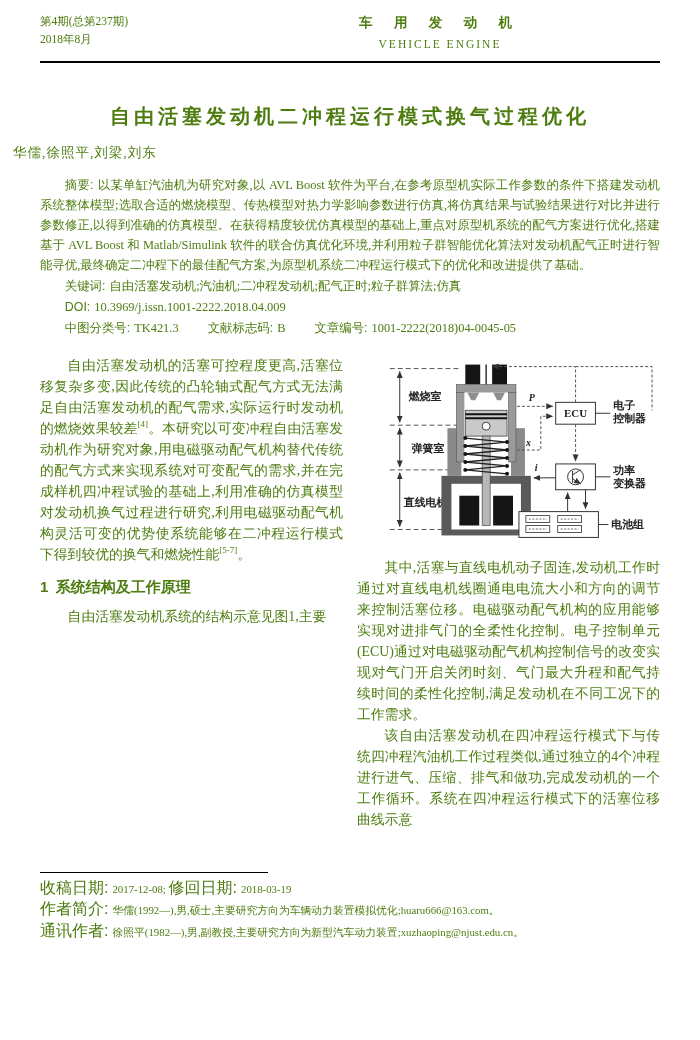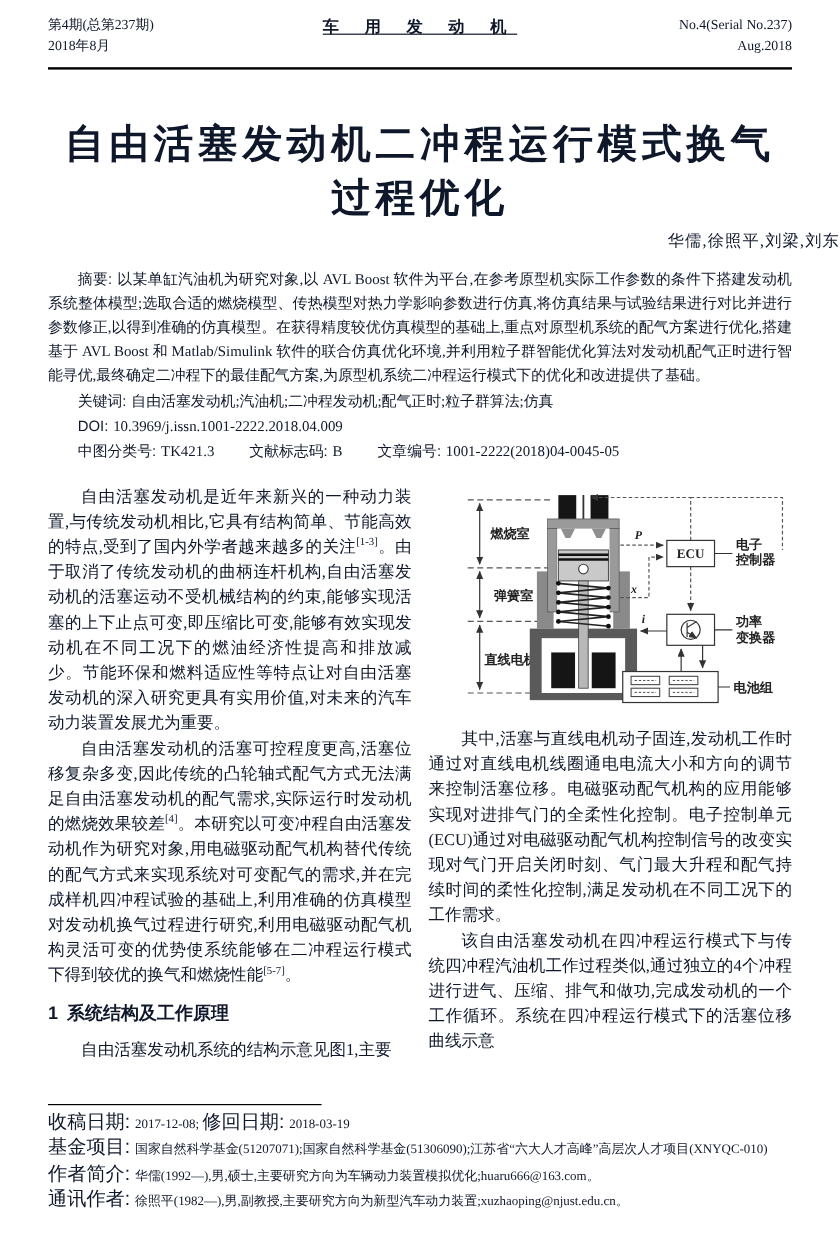--- a/index.html
+++ b/index.html
@@ -1,35 +1,35 @@
 <!DOCTYPE html>
 <html><head>
 <meta charset="utf-8">
 <style>
   * { margin:0; padding:0; box-sizing:border-box; }
   html,body { background:#e8e8e8; }
   .page {
     position:relative; width:700px; height:1040px; margin:0 auto;
-    background:#ffffff; color:#0f172a; overflow:hidden;
+    background:#ffffff; color:#4d7c0f; overflow:hidden;
     font-family:"Liberation Serif","DejaVu Serif",serif;
   }
   
   .jheader { display:flex; justify-content:space-between; align-items:flex-start;
              padding:13px 40px 4px 40px; font-size:11.5px; line-height:1.55; }
   .jheader .hl { text-align:left; width:180px; }
   .jheader .hc { text-align:center; flex:1; }
-  .jheader .hc .cn { font-size:13.5px; letter-spacing:9px; font-weight:bold;text-decoration:underline; }
+  .jheader .hc .cn { font-size:13.5px; letter-spacing:9px; font-weight:bold; }
   .jheader .hc .en { letter-spacing:2px; margin-top:2px; }
   .jheader .hr { text-align:right; width:180px; }
   .header-rule { margin:3px 40px 0 40px; border-top:2.5px solid #000; }
 
   
-  .title { margin:40px 48px 0 48px; text-align:center; font-size:33px; font-weight:bold;
+  .title { margin:40px 48px 0 48px; text-align:center; font-size:20px; font-weight:bold;
            letter-spacing:4px; font-family:"Liberation Sans","DejaVu Sans",sans-serif; }
-  .authors { margin-top:4px; text-align:right; font-size:13.5px; letter-spacing:1px;padding-left:13px; }
+  .authors { margin-top:14px; text-align:left; font-size:13.5px; letter-spacing:1px;padding-left:13px; }
   .affiliation { margin-top:9px; text-align:center; font-size:12px; }
 
   
   .meta { margin:13px 40px 0 40px; font-size:12.4px; line-height:20px; text-align:justify; }
   .meta p { text-indent:2em; }
   .blab { font-weight:normal; font-family:"Liberation Sans","DejaVu Sans",sans-serif; margin-right:4px; }
   .meta-line { margin-top:1px; text-indent:2em; }
   .clc-gap { display:inline-block; width:26px; }
 
   
@@ -56,45 +56,41 @@
 
 <div class="page">
 
   <div class="jheader">
     <div class="hl">
       <div>第4期(总第237期)</div>
       <div>2018年8月</div>
     </div>
     <div class="hc">
       <div class="cn">车 用 发 动 机</div>
-    </div>
-    <div class="hr">
-      <div>No.4(Serial No.237)</div>
-      <div>Aug.2018</div>
+      <div class="en">VEHICLE ENGINE</div>
     </div>
   </div>
   <div class="header-rule"></div>
 
   <div class="title">自由活塞发动机二冲程运行模式换气过程优化</div>
   <div class="authors">华儒,徐照平,刘梁,刘东</div>
 
   <div class="meta">
     <p><span class="blab">摘要:</span><span>以某单缸汽油机为研究对象,以 AVL Boost 软件为平台,在参考原型机实际工作参数的条件下搭建发动机系统整体模型;选取合适的燃烧模型、传热模型对热力学影响参数进行仿真,将仿真结果与试验结果进行对比并进行参数修正,以得到准确的仿真模型。在获得精度较优仿真模型的基础上,重点对原型机系统的配气方案进行优化,搭建基于 AVL Boost 和 Matlab/Simulink 软件的联合仿真优化环境,并利用粒子群智能优化算法对发动机配气正时进行智能寻优,最终确定二冲程下的最佳配气方案,为原型机系统二冲程运行模式下的优化和改进提供了基础。</span></p>
     <div class="meta-line"><span class="blab">关键词:</span><span>自由活塞发动机;汽油机;二冲程发动机;配气正时;粒子群算法;仿真</span></div>
     <div class="meta-line"><span class="blab">DOI:</span><span>10.3969/j.issn.1001-2222.2018.04.009</span></div>
     <div class="meta-line">
       <span class="blab">中图分类号:</span><span>TK421.3</span><span class="clc-gap"></span>
       <span class="blab">文献标志码:</span><span>B</span><span class="clc-gap"></span>
       <span class="blab">文章编号:</span><span>1001-2222(2018)04-0045-05</span>
     </div>
   </div>
 
   <div class="columns">
     <div class="col">
-      <p>自由活塞发动机是近年来新兴的一种动力装置,与传统发动机相比,它具有结构简单、节能高效的特点,受到了国内外学者越来越多的关注<sup>[1-3]</sup>。由于取消了传统发动机的曲柄连杆机构,自由活塞发动机的活塞运动不受机械结构的约束,能够实现活塞的上下止点可变,即压缩比可变,能够有效实现发动机在不同工况下的燃油经济性提高和排放减少。节能环保和燃料适应性等特点让对自由活塞发动机的深入研究更具有实用价值,对未来的汽车动力装置发展尤为重要。</p>
       <p>自由活塞发动机的活塞可控程度更高,活塞位移复杂多变,因此传统的凸轮轴式配气方式无法满足自由活塞发动机的配气需求,实际运行时发动机的燃烧效果较差<sup>[4]</sup>。本研究以可变冲程自由活塞发动机作为研究对象,用电磁驱动配气机构替代传统的配气方式来实现系统对可变配气的需求,并在完成样机四冲程试验的基础上,利用准确的仿真模型对发动机换气过程进行研究,利用电磁驱动配气机构灵活可变的优势使系统能够在二冲程运行模式下得到较优的换气和燃烧性能<sup>[5-7]</sup>。</p>
       <div class="section-h">1 系统结构及工作原理</div>
       <p>自由活塞发动机系统的结构示意见图1,主要</p>
     </div>
     <div class="col">
 
       <div class="fig-wrap">
         <svg width="298" height="190" viewBox="0 0 300 190">
           <defs>
             <marker id="arr" markerWidth="9" markerHeight="8" refX="6.5" refY="3" orient="auto-start-reverse">
@@ -225,23 +221,20 @@
     </div>
   </div>
 
   <div class="foot-rule"></div>
   <div class="footnote">
     <div>
       <span class="blab">收稿日期:</span><span>2017-12-08;</span>
       <span class="blab">修回日期:</span><span>2018-03-19</span>
     </div>
     <div>
-      <span class="blab">基金项目:</span><span>国家自然科学基金(51207071);国家自然科学基金(51306090);江苏省“六大人才高峰”高层次人才项目(XNYQC-010)</span>
-    </div>
-    <div>
       <span class="blab">作者简介:</span><span>华儒(1992—),男,硕士,主要研究方向为车辆动力装置模拟优化;huaru666@163.com。</span>
     </div>
     <div>
       <span class="blab">通讯作者:</span><span>徐照平(1982—),男,副教授,主要研究方向为新型汽车动力装置;xuzhaoping@njust.edu.cn。</span>
     </div>
   </div>
 
 </div>
 
 </body></html>

